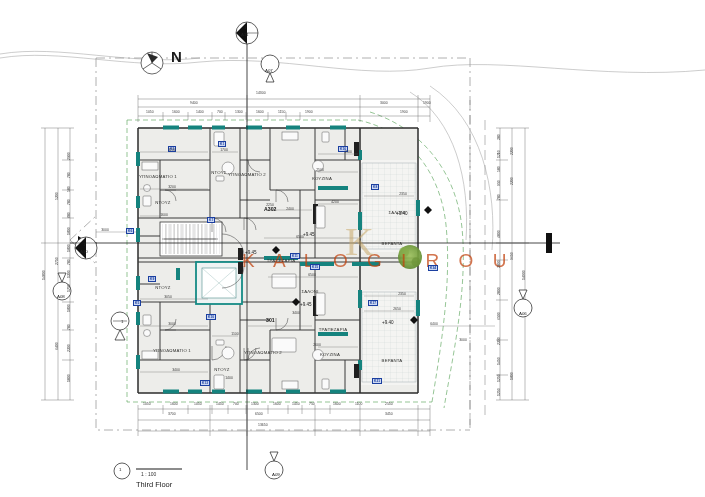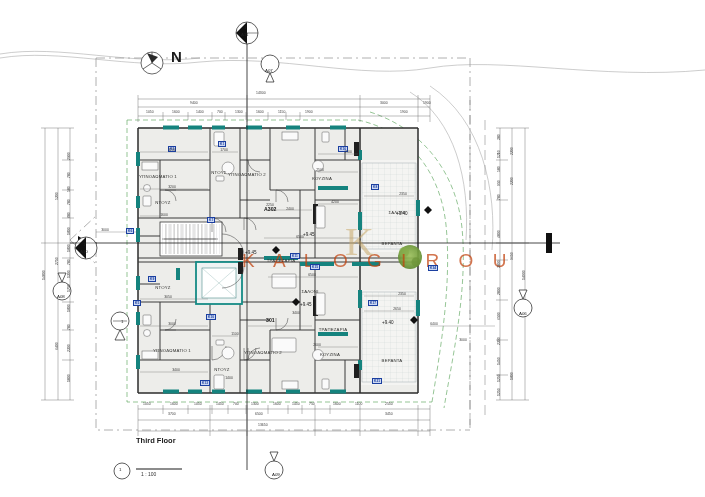--- a/index.html
+++ b/index.html
@@ -433,21 +433,21 @@
     </g>
 
   </svg>
 
   <div class="northlabel" style="left:171px; top:48px;">N</div>
 
   <div class="wm" style="left:242px; top:250px;">K A L O G I R O U</div>
   <div style="position:absolute; left:345px; top:218px; font-family:'Liberation Serif',serif;
               font-size:40px; color:#c9a96a; opacity:0.55; font-weight:300;">K</div>
 
-  <div class="titletxt" style="left:136px; top:436px;font-weight:bold;">Third Floor</div>
+  <div class="titletxt" style="left:136px; top:480px;">Third Floor</div>
   <div class="scaletxt" style="left:141px; top:471px;">1 : 100</div>
   <div class="mark" style="left:119px; top:467px;">1</div>
 
   <div id="markers-layer">
       <div class="mark" style="left: 244px; top: 25px;">1</div>
       <div class="mark" style="left: 241px; top: 32px;">A11</div>
       <div class="mark" style="left: 265px; top: 68px;">A07</div>
       <div class="mark" style="left: 83px; top: 242px;">1</div>
       <div class="mark" style="left: 80px; top: 249px;">A10</div>
       <div class="mark" style="left: 57px; top: 294px;">A08</div>

